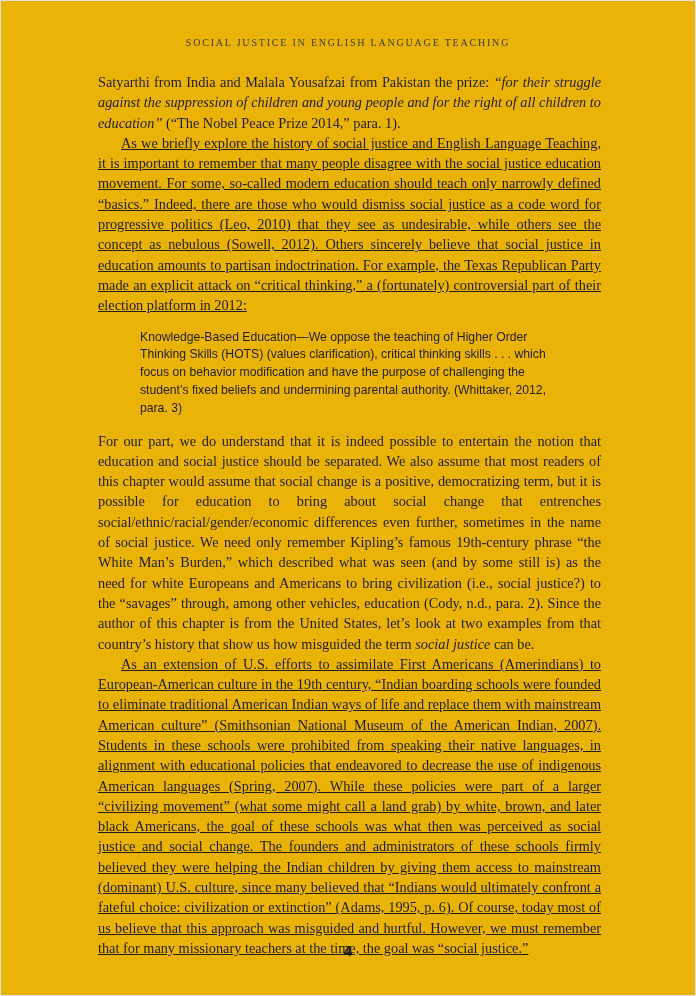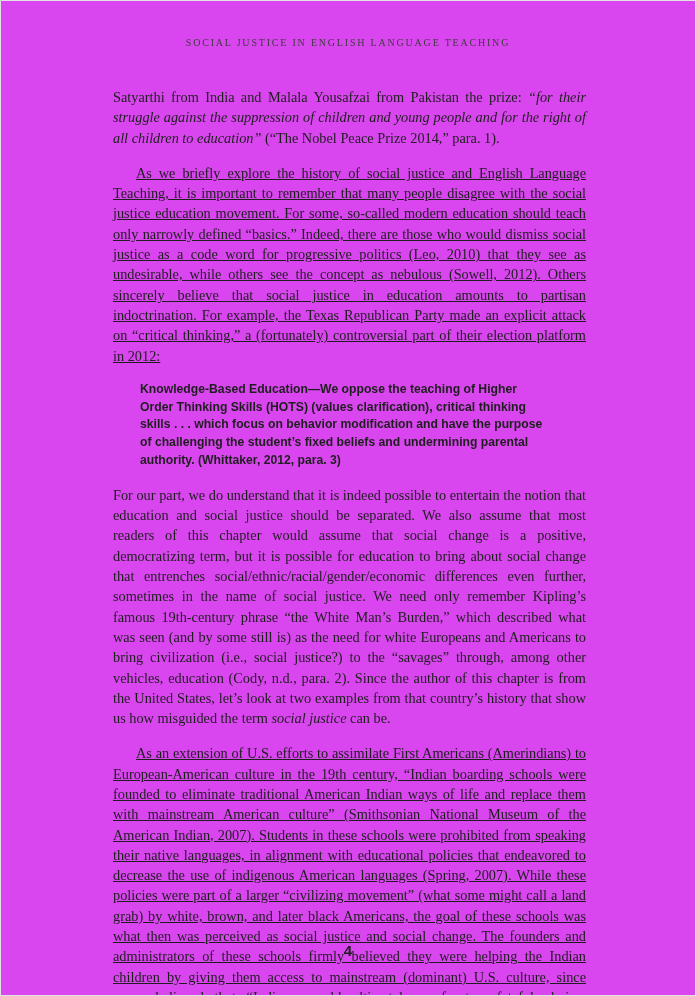--- a/index.html
+++ b/index.html
@@ -6,21 +6,21 @@
     margin: 0;
     padding: 0;
     background: #ffffff;
     font-family: "Liberation Serif", serif;
   }
   .page {
     position: relative;
     width: 696px;
     height: 996px;
     box-sizing: border-box;
-    background: #d946ef;
+    background: #eab308;
     border: 1px solid #e2e2e2;
     overflow: hidden;
   }
   .running-head {
     position: absolute;
     top: 36px;
     left: 0;
     width: 100%;
     text-align: center;
     font-family: "Liberation Serif", serif;
@@ -32,37 +32,36 @@
     position: absolute;
     top: 71px;
     left: 97px;
     width: 503px;
     font-size: 14.3px;
     line-height: 20.3px;
     color: #1e1e1e;
     text-align: justify;
   }
   .para {
-    margin: 15px;
+    margin: 0;
   }
   .para.indent {
     text-indent: 23px;
     text-decoration: underline;
   }
   .italic {
     font-style: italic;
   }
   .block-quote {
     margin: 13px 52px 13px 42px;
     font-family: "Liberation Sans", sans-serif;
     font-size: 12.2px;
     line-height: 17.8px;
     text-align: left;
     color: #1e1e1e;
-    font-weight: bold;
   }
   .page-number {
     position: absolute;
     bottom: 36px;
     left: 0;
     width: 100%;
     text-align: center;
     font-family: "Liberation Sans", sans-serif;
     font-size: 15px;
     font-weight: 600;

